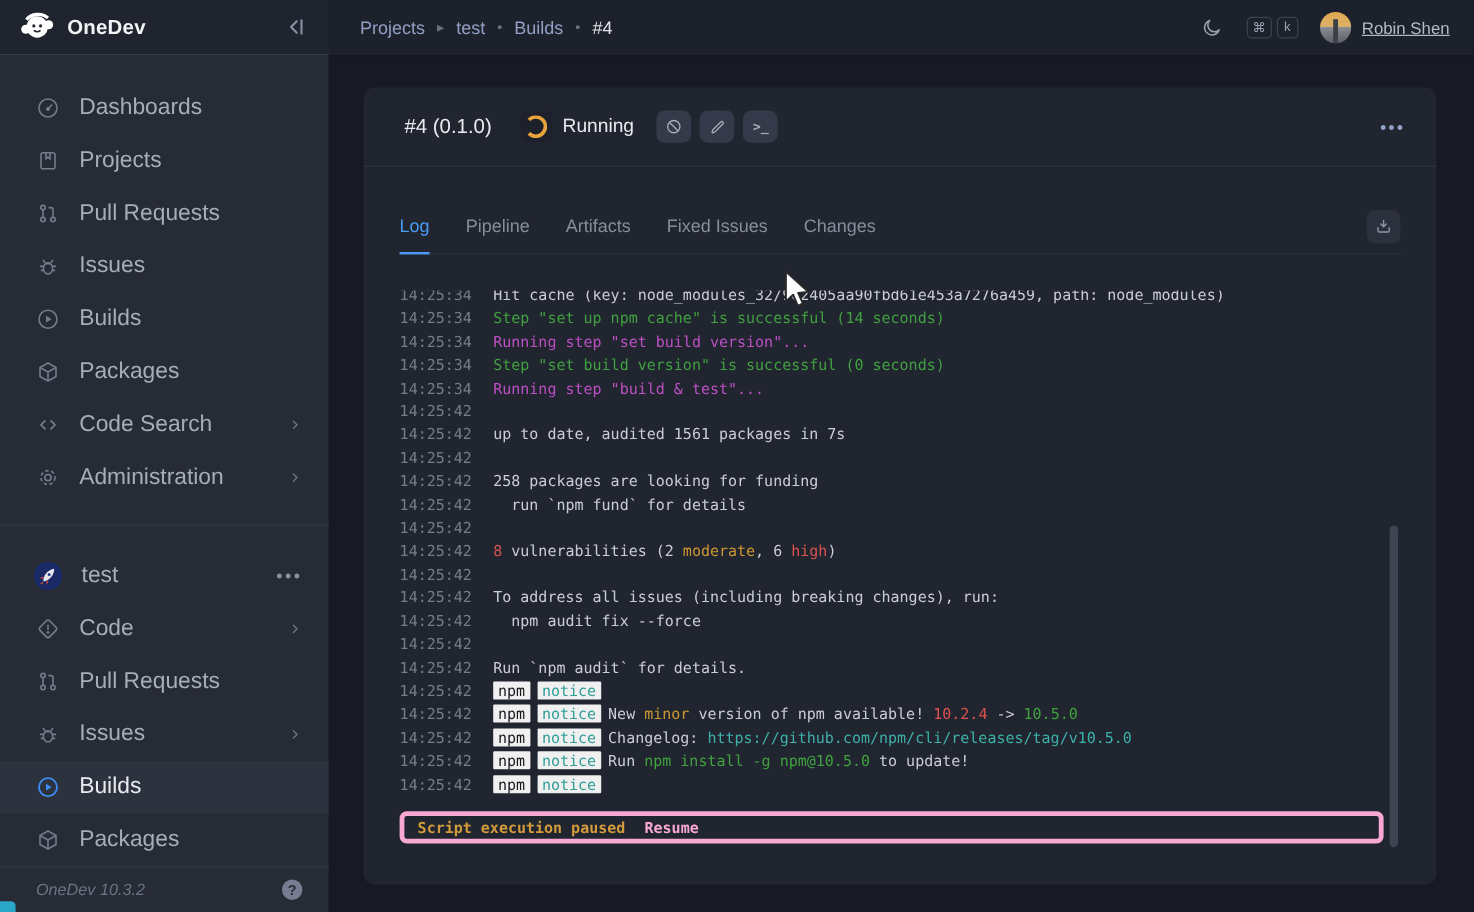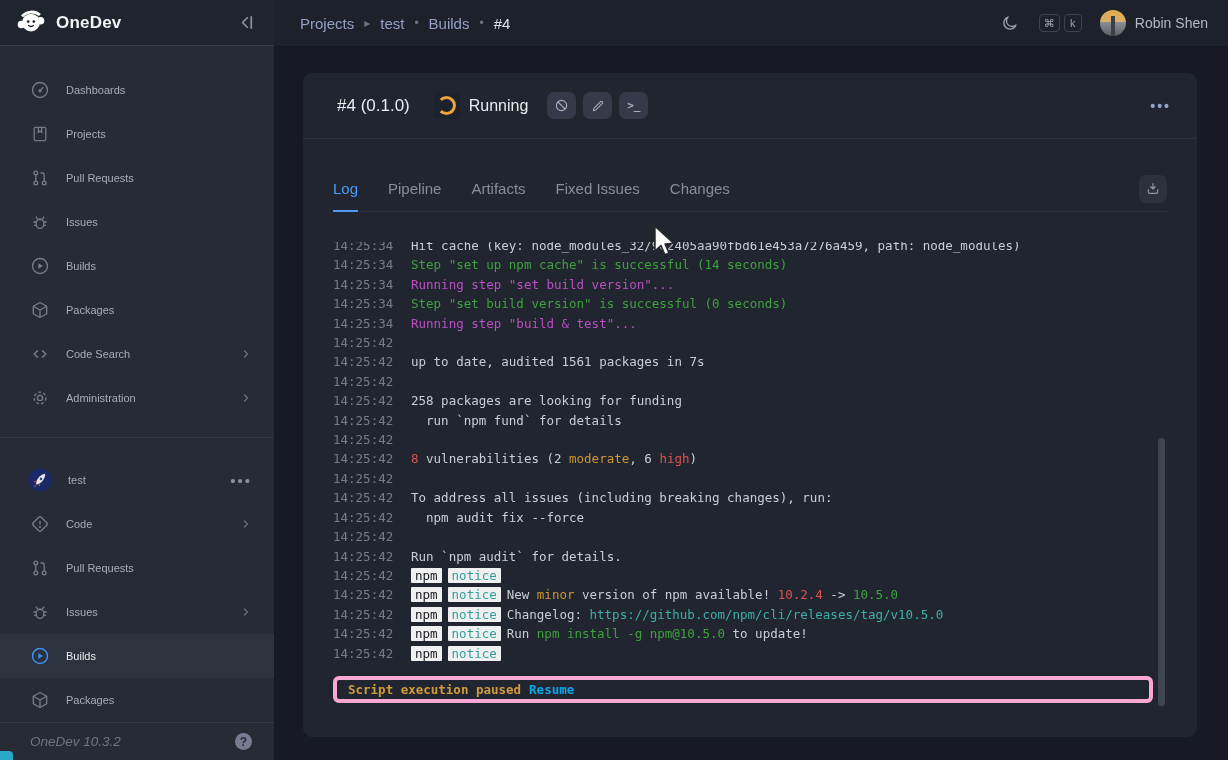--- a/index.html
+++ b/index.html
@@ -10,21 +10,21 @@
   
   .sidebar { width:274px; height:760px; background:#272b36; display:flex; flex-direction:column; flex-shrink:0; }
   .side-head { height:47px; display:flex; align-items:center; padding:0 18px 0 16px;
     background:#20242e; border-bottom:1px solid #363b47; }
   .logo { width:30px; height:30px; display:flex; align-items:center; justify-content:center; }
   .brand-name { color:#f2f3f5; font-size:17px; font-weight:bold; margin-left:10px; letter-spacing:.2px; }
   .collapse-btn { margin-left:auto; color:#8891a5; display:flex; cursor:pointer; }
   .side-nav { padding-top:22px; flex:1; }
   .side-item { height:44px; display:flex; align-items:center; padding:0 22px 0 30px; cursor:pointer; }
   .side-item .ico { width:20px; height:20px; display:flex; align-items:center; justify-content:center; color:#747c8c; flex-shrink:0; }
-  .side-item .lbl { color:#a6acb8; font-size:11px; margin-left:16px; }
+  .side-item .lbl { color:#a6acb8; font-size:19px; margin-left:16px; }
   .side-item .chev { margin-left:auto; color:#6b7280; display:flex; }
   .side-item.active { background:#2d323f; }
   .side-item.active .ico { color:#3e8ef7; }
   .side-item.active .lbl { color:#e8eaed; }
   .side-divider { height:1px; background:#323744; margin:17px 0 20px 0; }
   .proj-avatar { width:24px; height:24px; border-radius:50%; overflow:hidden; flex-shrink:0; margin-left:-2px; }
   .proj-more { margin-left:auto; color:#8a92a2; font-size:15px; letter-spacing:2px; }
   .side-foot { height:38px; border-top:1px solid #333845; display:flex; align-items:center; padding:0 22px 0 30px; }
   .version { color:#6d7484; font-size:13.5px;font-style:italic; }
   .help-icon { margin-left:auto; width:17px; height:17px; border-radius:50%; background:#767d90;
@@ -39,21 +39,21 @@
   .crumb.current { color:#dfe2e8; cursor:default; }
   .crumb-sep { color:#6b7280; margin:0 10px; font-size:12px; }
   .top-right { margin-left:auto; display:flex; align-items:center; }
   .moon-btn { color:#9aa2b2; display:flex; cursor:pointer; }
   .keycaps { display:flex; gap:4px; margin:0 18px 0 20px; cursor:pointer; }
   .keycap { border:1px solid #3c4250; border-radius:4px; color:#9aa2b2; font-size:11px;
     min-width:18px; height:18px; padding:0 4px; display:flex; align-items:center; justify-content:center; }
   .avatar { width:26px; height:26px; border-radius:50%;
     background:linear-gradient(180deg,#e2a94f 0%, #d9b06b 48%, #8a8d93 48%, #5b5f67 100%); position:relative; overflow:hidden; }
   .avatar::after { content:""; position:absolute; left:11px; top:6px; width:4px; height:20px; background:#3c3f46; }
-  .user-name { color:#b4bac4; font-size:14px; margin-left:9px; cursor:pointer; }
+  .user-name { color:#b4bac4; font-size:14px; margin-left:9px; cursor:pointer;text-decoration:underline; }
 
   .content { position:relative; flex:1; background:#171a25;padding-left:8px; }
 
   
   .card { position:absolute; left:29px; top:26px; width:894px; height:664px;
     background:#21252f; border-radius:9px; }
   .card-head { height:66px; display:flex; align-items:center; padding:0 26px 0 34px;
     border-bottom:1px solid #2d3240; }
   .build-title { color:#e9ebef; font-size:17px; font-weight:500; }
   .spinner-box { width:26px; height:26px; margin-left:24px; background:#1d212b; border-radius:4px;
@@ -92,21 +92,21 @@
   .c-orange  { color:#cc9733; }
   .c-cyan    { color:#3cb0a9; }
   .badge { padding:0 4px; margin-right:6px; border-radius:1px; background:#f0f0f0; }
   .b-npm { color:#16181d; }
   .b-notice { color:#2e9e97; }
 
   .paused-bar { position:absolute; top:603px; left:30px; width:820px; height:27px;
     border:4px solid #f9a8d4; border-radius:6px; display:flex; align-items:center; padding:0 11px;
     font-family:"DejaVu Sans Mono", monospace; font-size:12.5px; font-weight:bold; }
   .paused-msg { color:#d29b3c; }
-  .resume-link { color:#0ea5e9; margin-left:8px; cursor:pointer; }
+  .resume-link { color:#f9a8d4; margin-left:16px; cursor:pointer; }
 
   .scroll-thumb { position:absolute; top:365px; left:855px; width:7px; height:268px;
     background:#3d4452; border-radius:4px; cursor:pointer; }
 
   
   .mouse-cursor { position:absolute; left:650px; top:224px; z-index:50; pointer-events:none; }
   .toast-sliver { position:absolute; left:0; bottom:0; width:13px; height:9px;
     background:#2ba7c9; border-top-right-radius:4px; z-index:40; }
 </style>
 </head>

